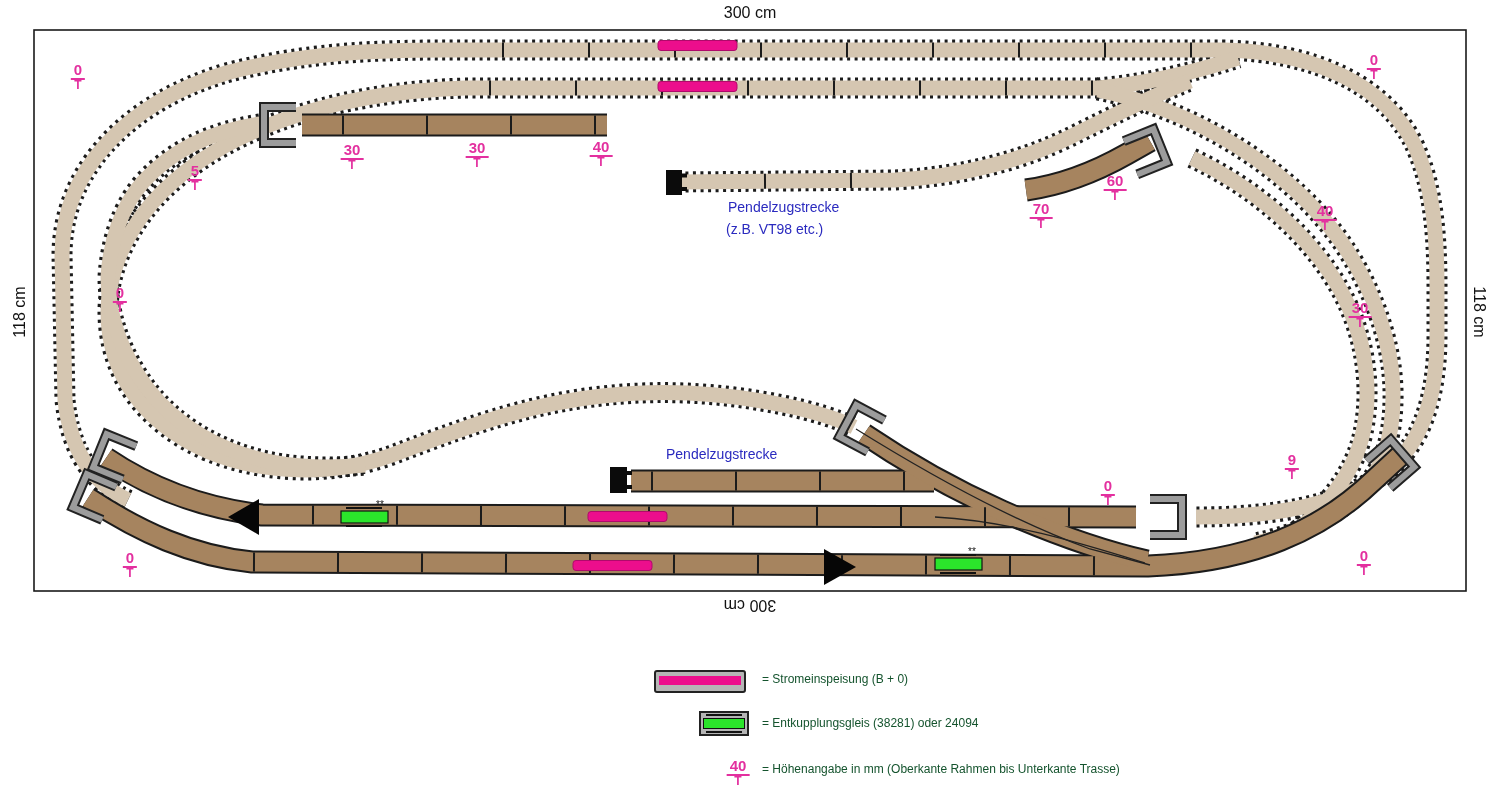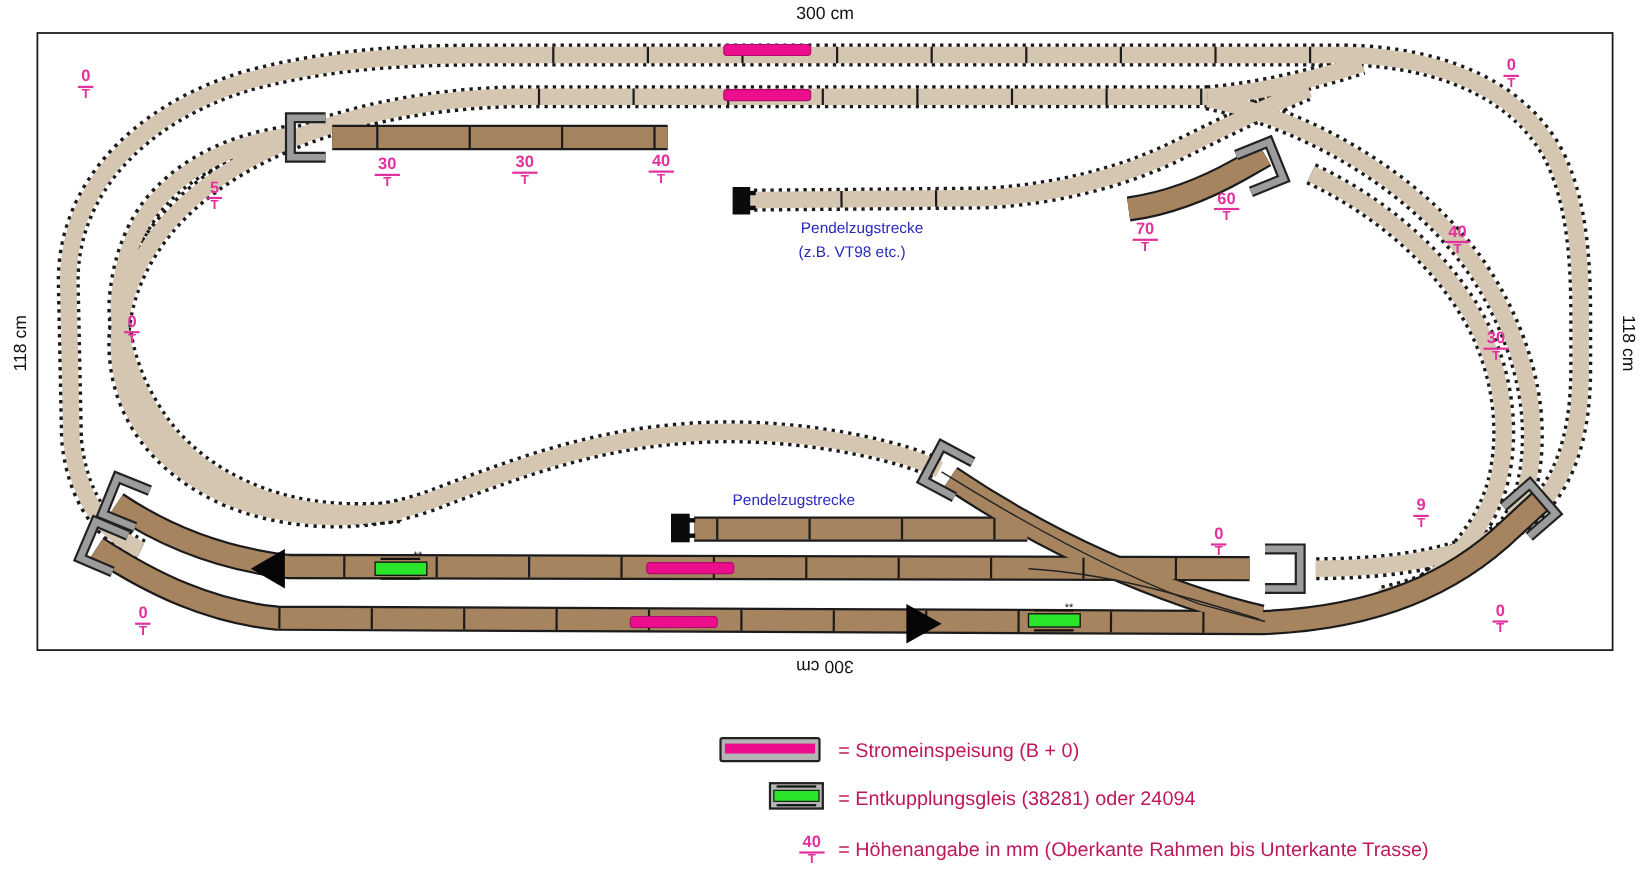--- a/index.html
+++ b/index.html
@@ -18,21 +18,21 @@
   .buf-o{fill:none;stroke:#222;stroke-width:10;}
   .buf-i{fill:none;stroke:#9c9c9c;stroke-width:6;}
 
   
   .dim{position:absolute;font-size:16px;color:#111;white-space:nowrap;}
   .blue{position:absolute;font-size:14px;color:#2a2abf;white-space:nowrap;}
   .hm{position:absolute;transform:translateX(-50%);text-align:center;color:#e3309f;
       font-size:15px;font-weight:600;line-height:1;}
   .hm .v{display:inline-block;border-bottom:2px solid #e3309f;padding:0 3px 1px 3px;}
   .hm .t{display:block;font-size:12px;font-weight:700;margin-top:0px;line-height:.9;}
-  .leg-label{position:absolute;font-size:18px;color:#be185d;white-space:nowrap;}
+  .leg-label{position:absolute;font-size:12px;color:#14532d;white-space:nowrap;}
   .sym1{position:absolute;width:88px;height:19px;background:#b5b5b5;border:2px solid #222;
         border-radius:3px;}
   .sym1 .p{position:absolute;left:3px;right:3px;top:4px;height:9px;background:#ec0e8c;}
   .sym2{position:absolute;width:46px;height:21px;background:#b5b5b5;border:2px solid #222;}
   .sym2 .g{position:absolute;left:2px;right:2px;top:5px;height:9px;background:#2be52b;
            border:1px solid #111;}
   .sym2 .l1,.sym2 .l2{position:absolute;left:5px;right:5px;height:2px;background:#111;}
   .sym2 .l1{top:1px;} .sym2 .l2{bottom:1px;}
 </style>
 </head>

